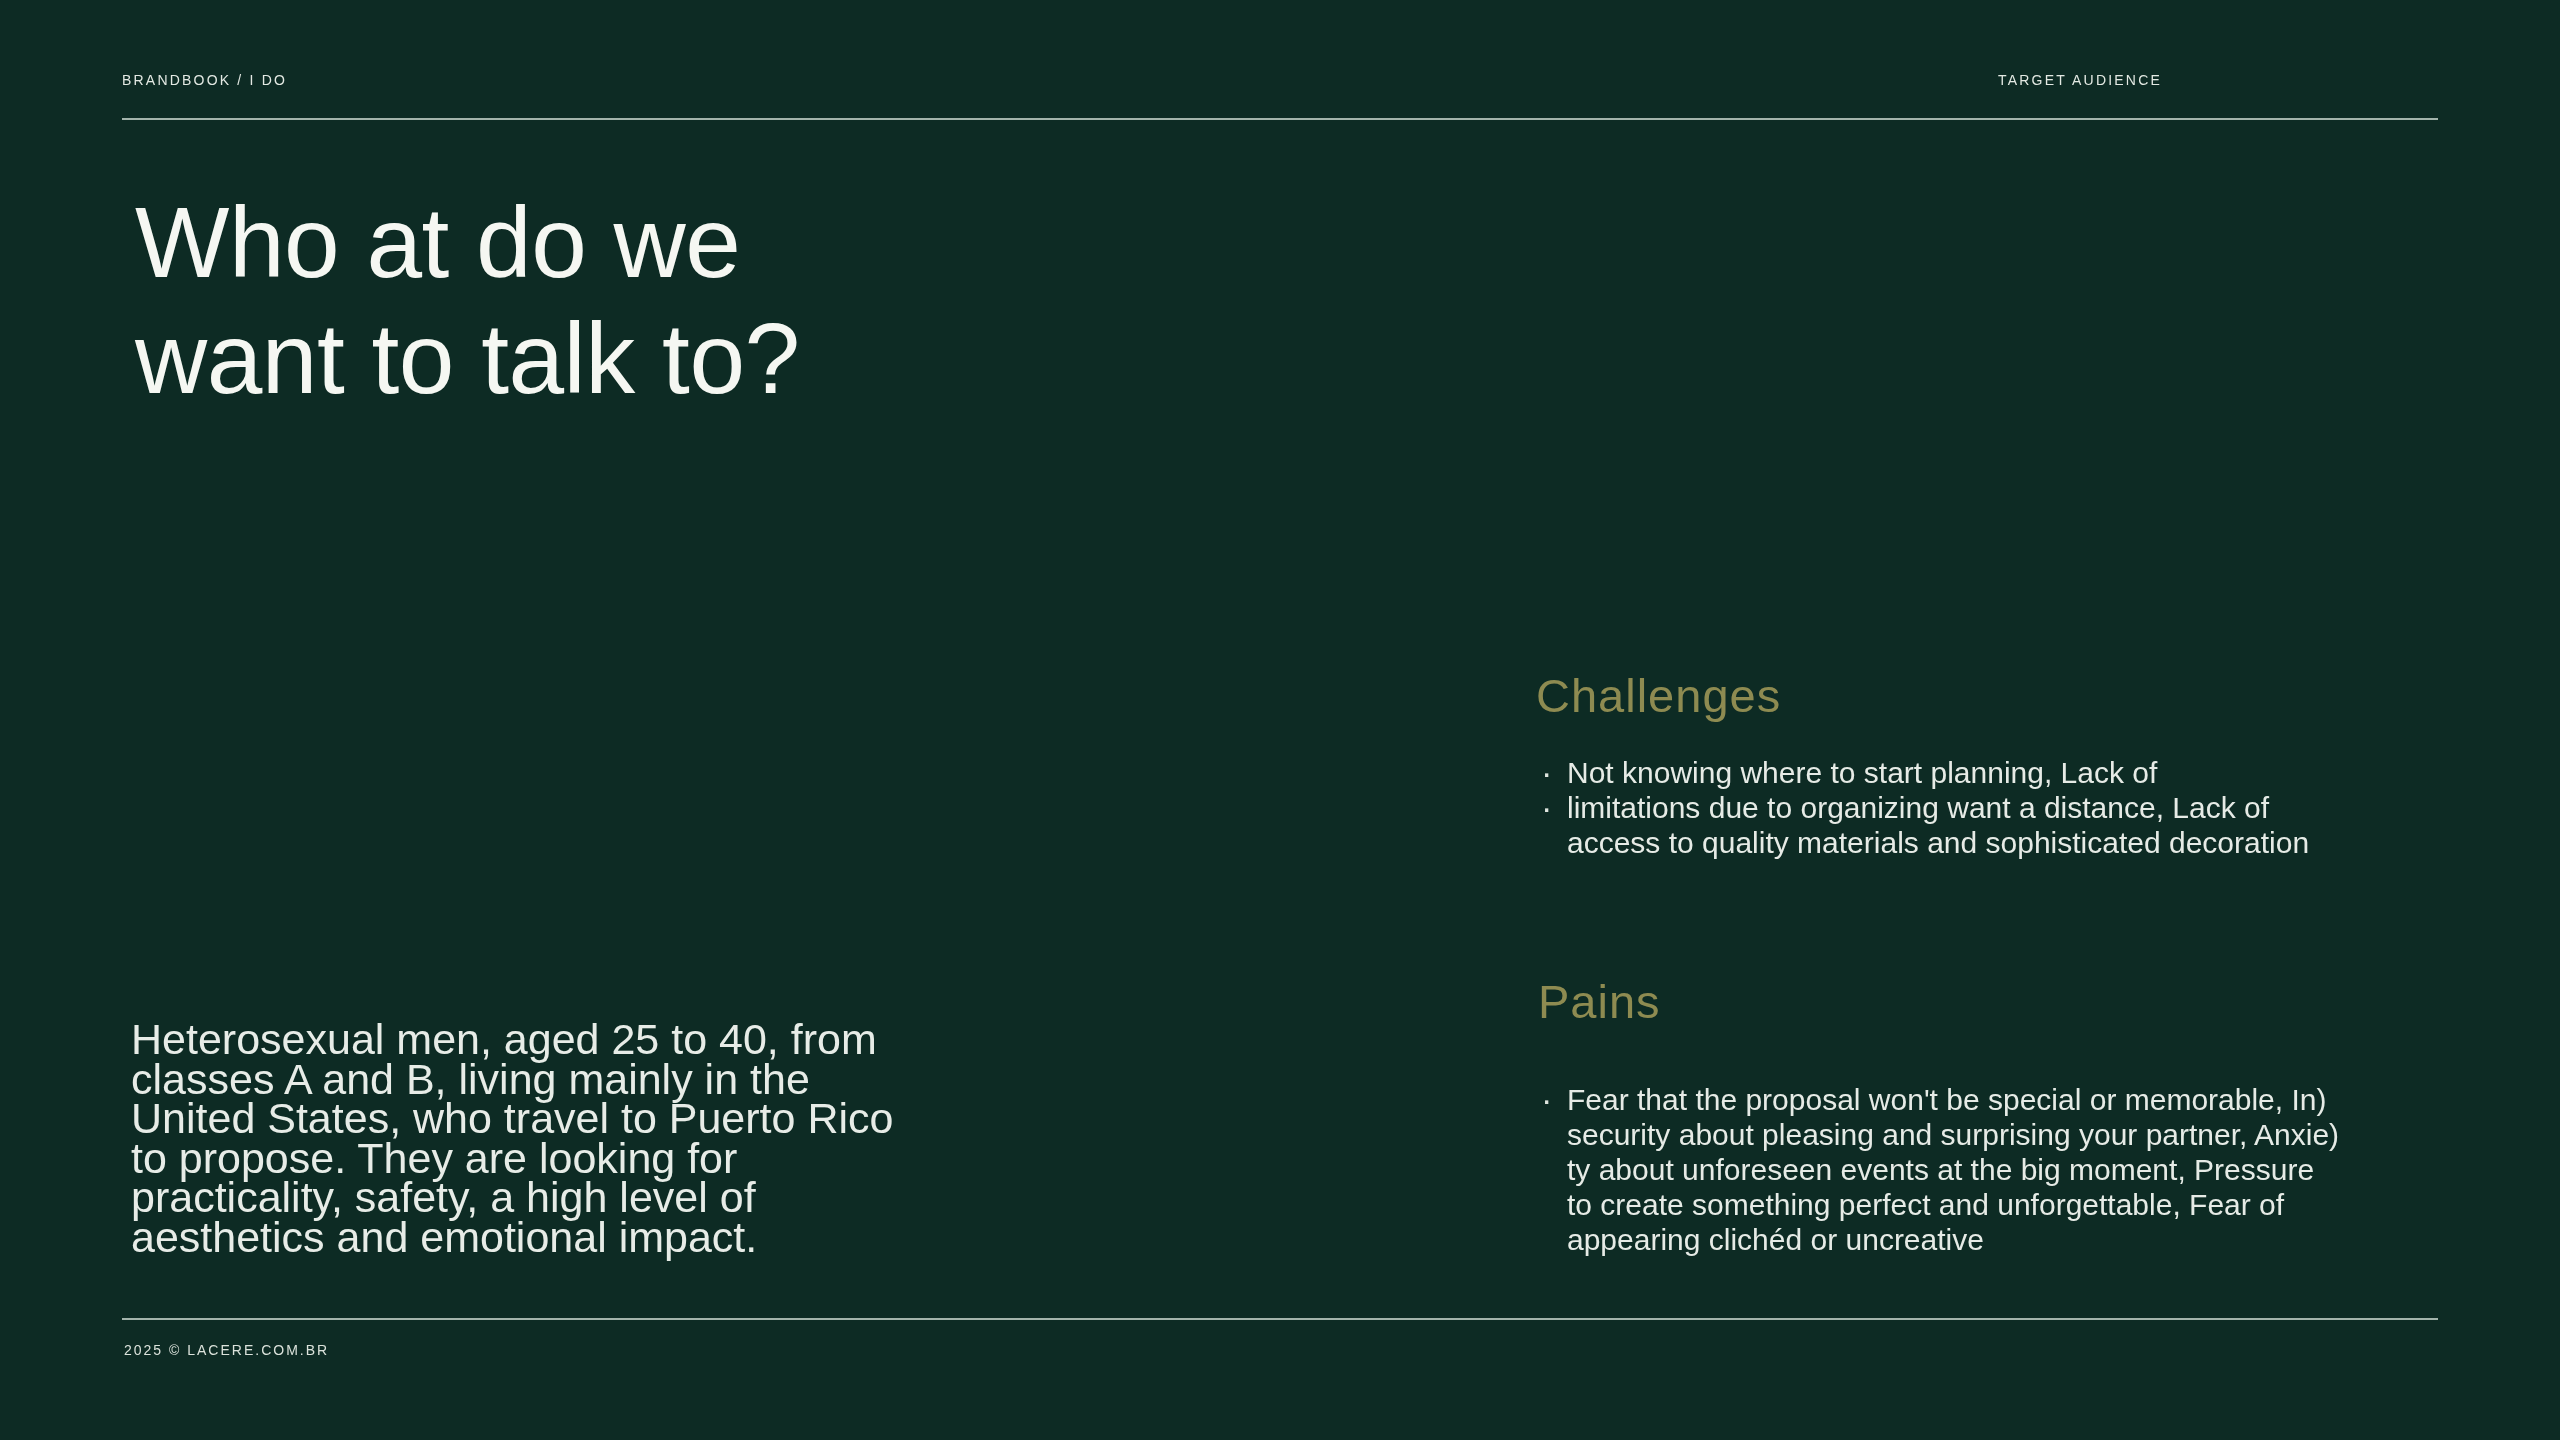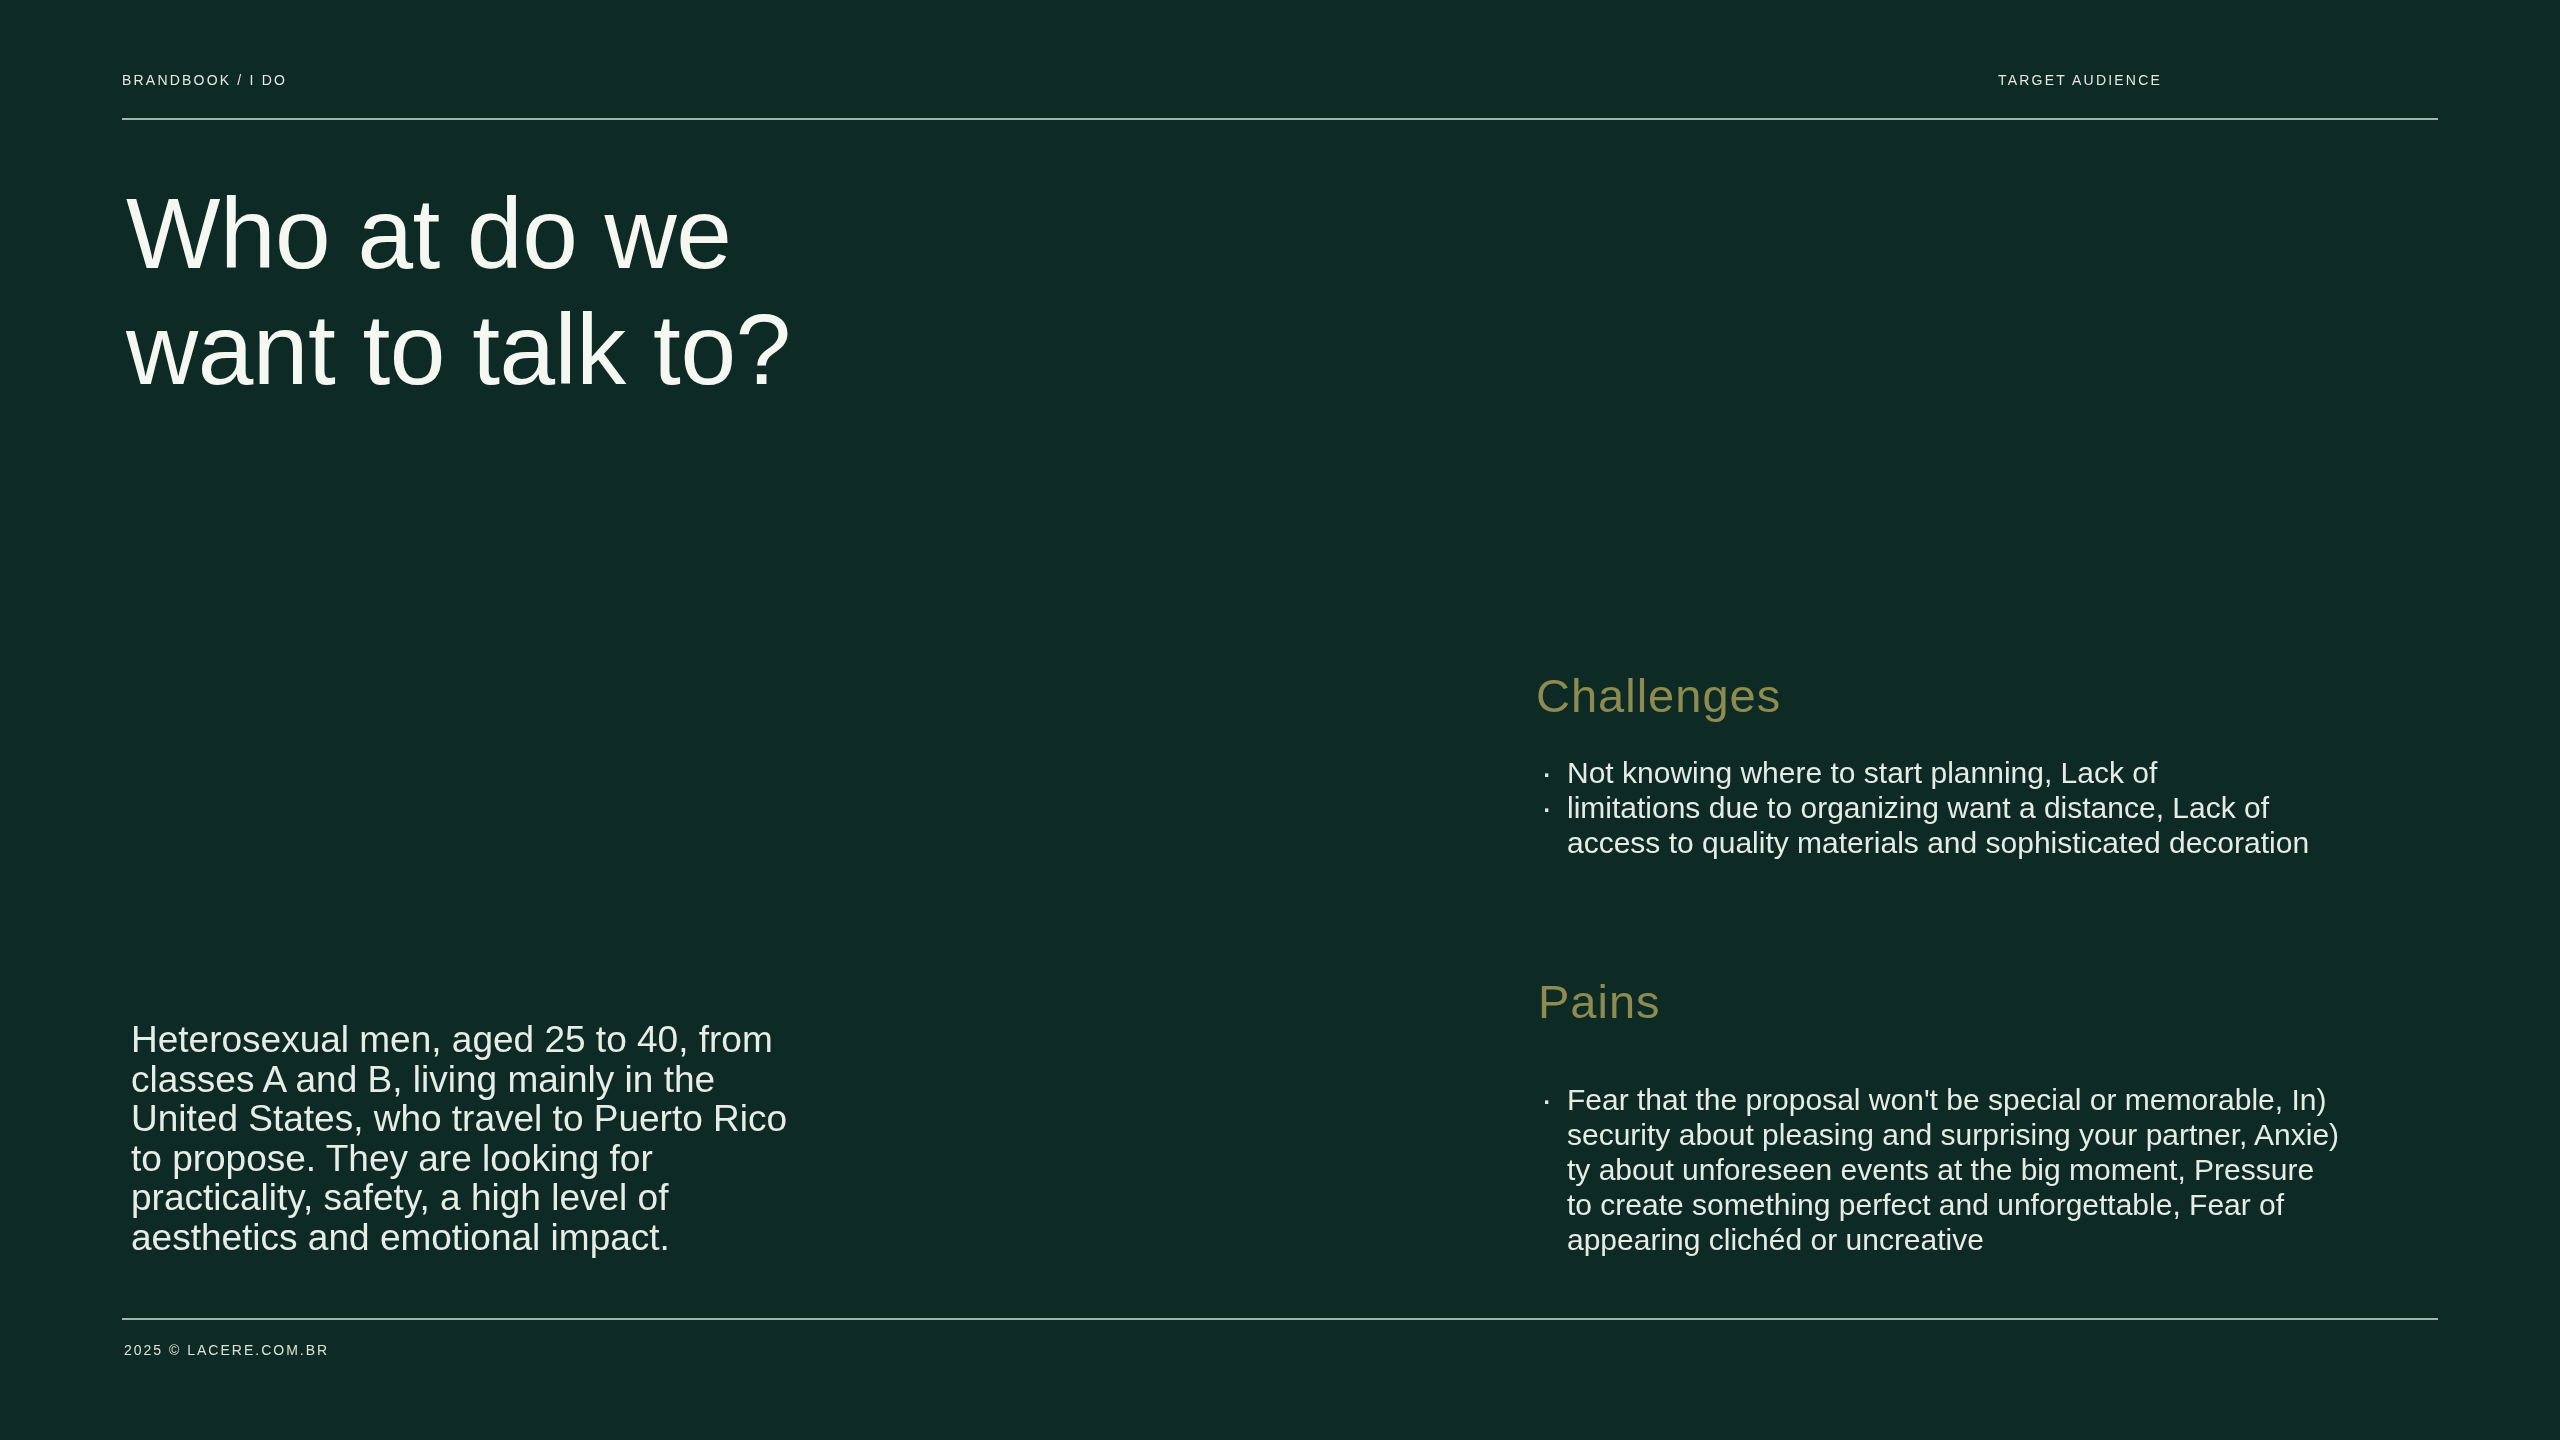--- a/index.html
+++ b/index.html
@@ -48,21 +48,21 @@
     font-weight: 300;
     color: #f5f7f2;
     letter-spacing: -0.5px;
   }
 
   
   .audience-desc {
     position: absolute;
     left: 131px;
     top: 1020px;
-    font-size: 37px;
+    font-size: 43px;
     line-height: 39.5px;
     font-weight: 300;
     color: #e7ece7;
   }
   .section-heading {
     position: absolute;
     left: 0;
     font-size: 47px;
     line-height: 59px;
     font-weight: 300;
@@ -106,21 +106,21 @@
 </style>
 </head>
 <body>
 
 <div class="stage">
 
   <div class="meta-text meta-left">BRANDBOOK / I DO</div>
   <div class="meta-text meta-right">TARGET AUDIENCE</div>
   <div class="rule rule-top"></div>
 
-  <h1 class="page-title" style="margin:7px; font-weight:300;">
+  <h1 class="page-title" style="margin:16px; font-weight:300;">
       <div class="line">Who at do we</div>
       <div class="line">want to talk to?</div>
     </h1>
 
   <div class="audience-desc">
       <div class="line">Heterosexual men, aged 25 to 40, from</div>
       <div class="line">classes A and B, living mainly in the</div>
       <div class="line">United States, who travel to Puerto Rico</div>
       <div class="line">to propose. They are looking for</div>
       <div class="line">practicality, safety, a high level of</div>

